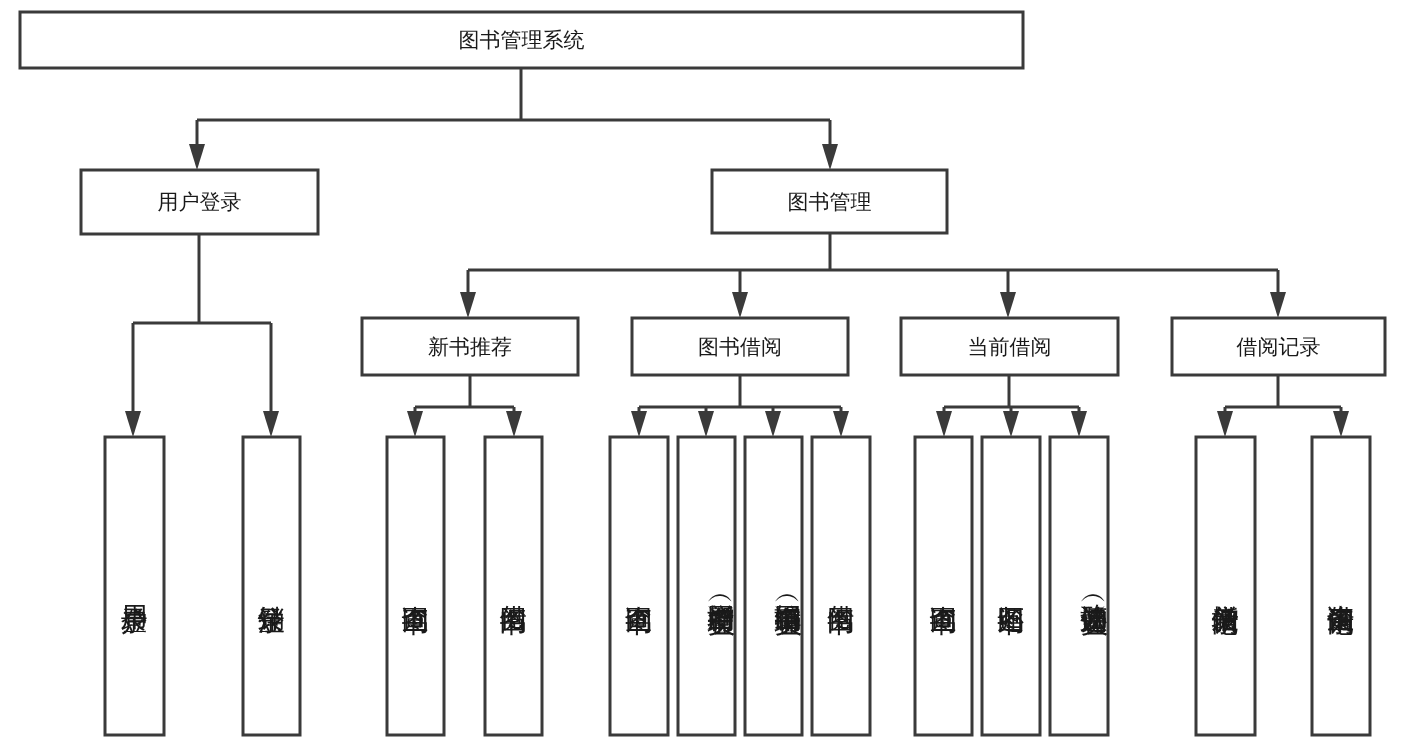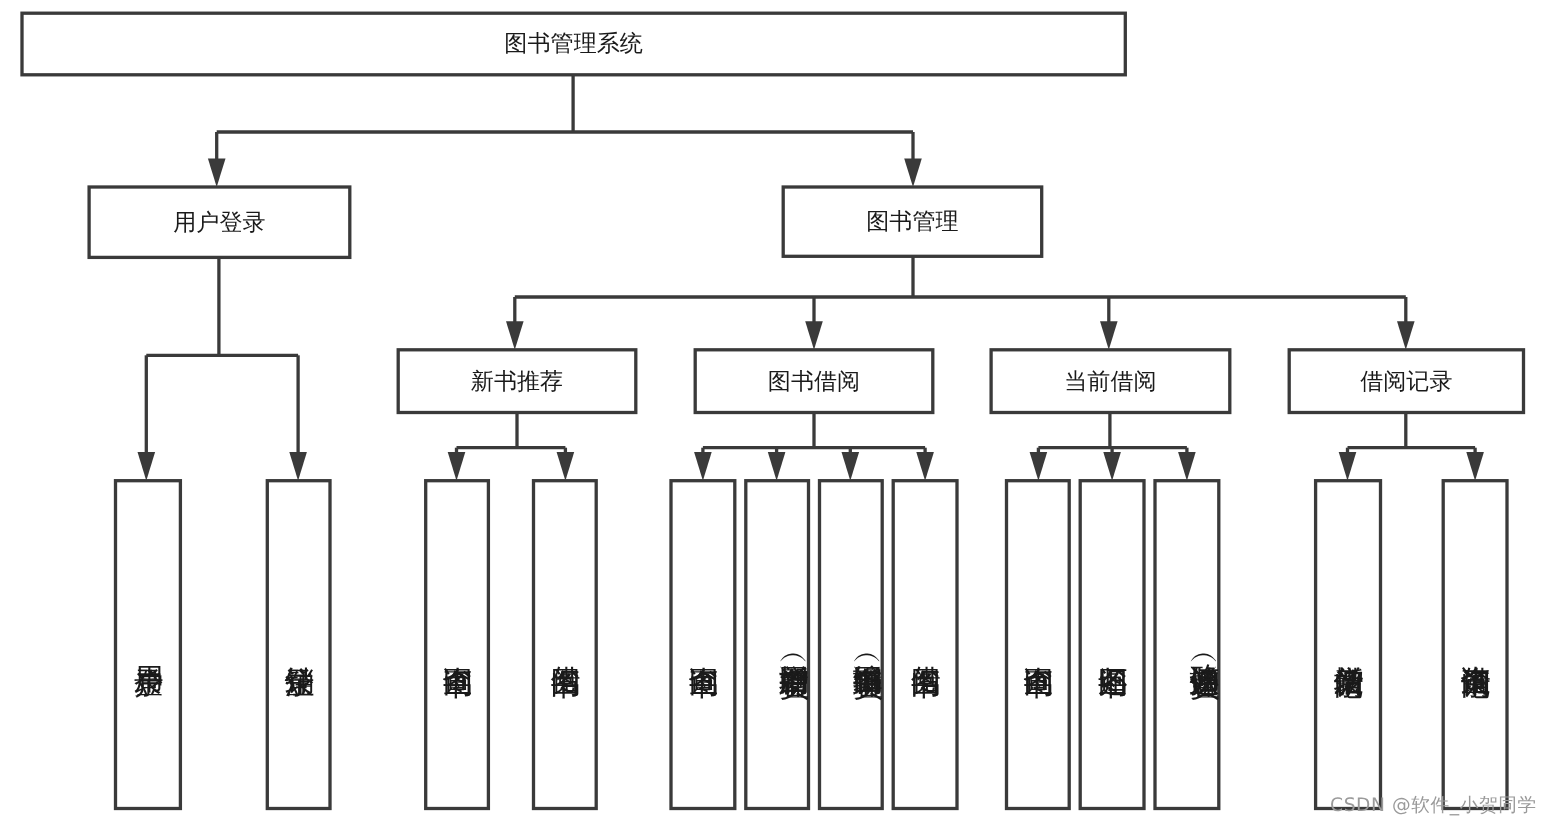--- a/index.html
+++ b/index.html
@@ -201,14 +201,13 @@
       <div class="node-label-v" style="left: 1050px; width: 58px; top: 443px; height: 286px; justify-content: center; display: flex; align-items: flex-start;">
         <span>确认归还（管理员）</span>
       </div>
       <div class="node-label-v" style="left: 1196px; width: 59px; top: 443px; height: 286px; justify-content: center; display: flex; align-items: center;">
         <span>新增借阅记录</span>
       </div>
       <div class="node-label-v" style="left: 1312px; width: 58px; top: 443px; height: 286px; justify-content: center; display: flex; align-items: center;">
         <span>查询借阅记录</span>
       </div>
     </div>
-  <div class="watermark">CSDN @软件_小贺同学</div>
 </div>
 
 </body></html>

